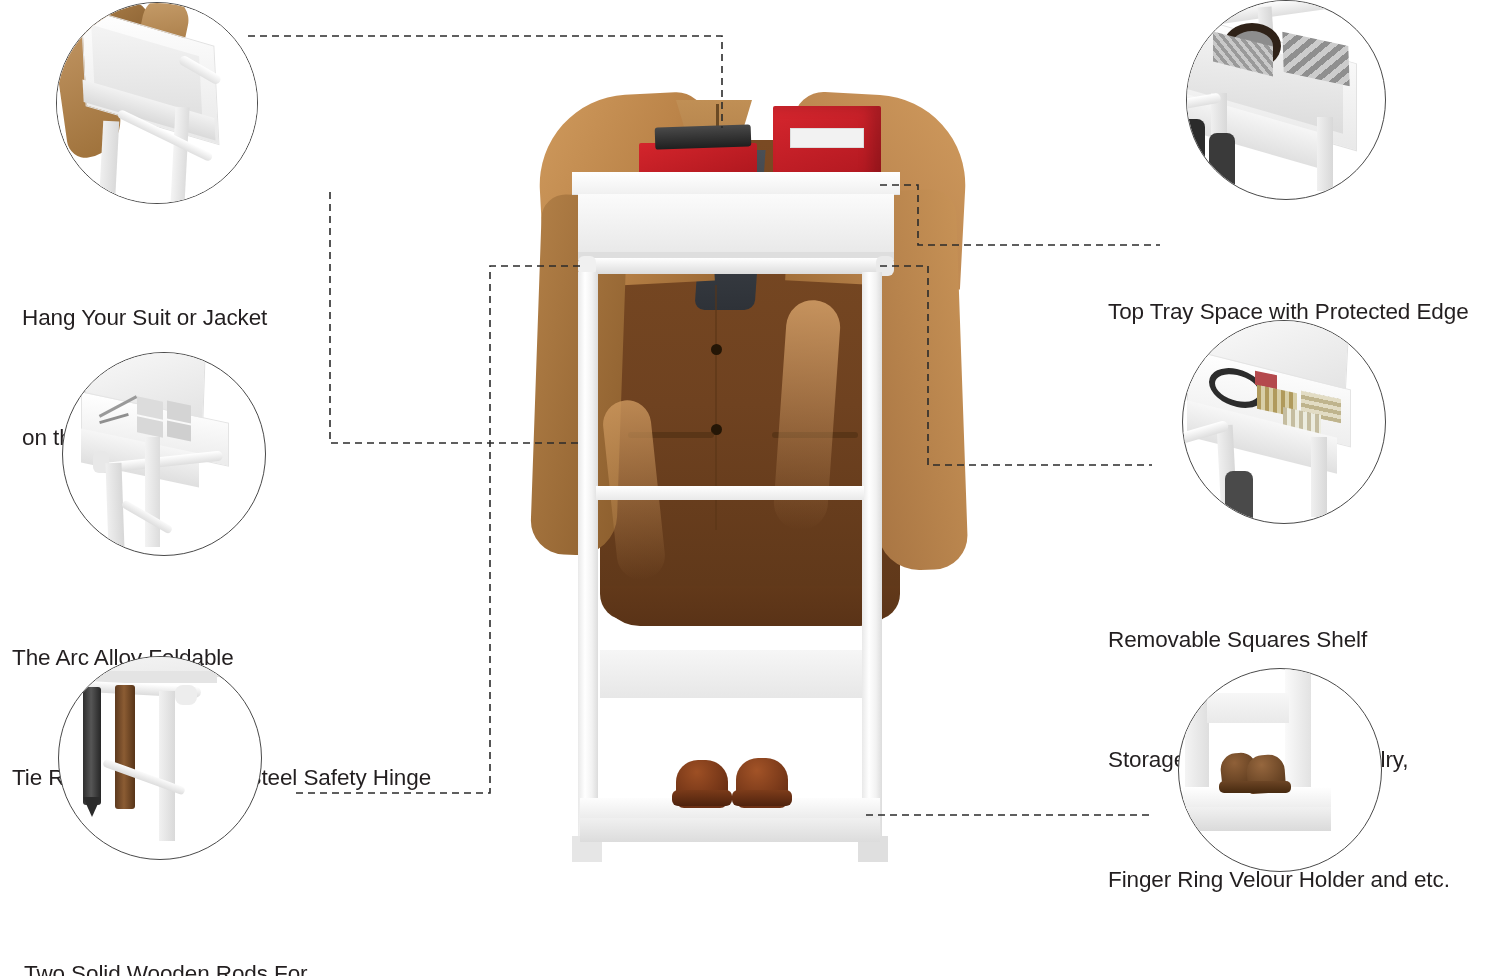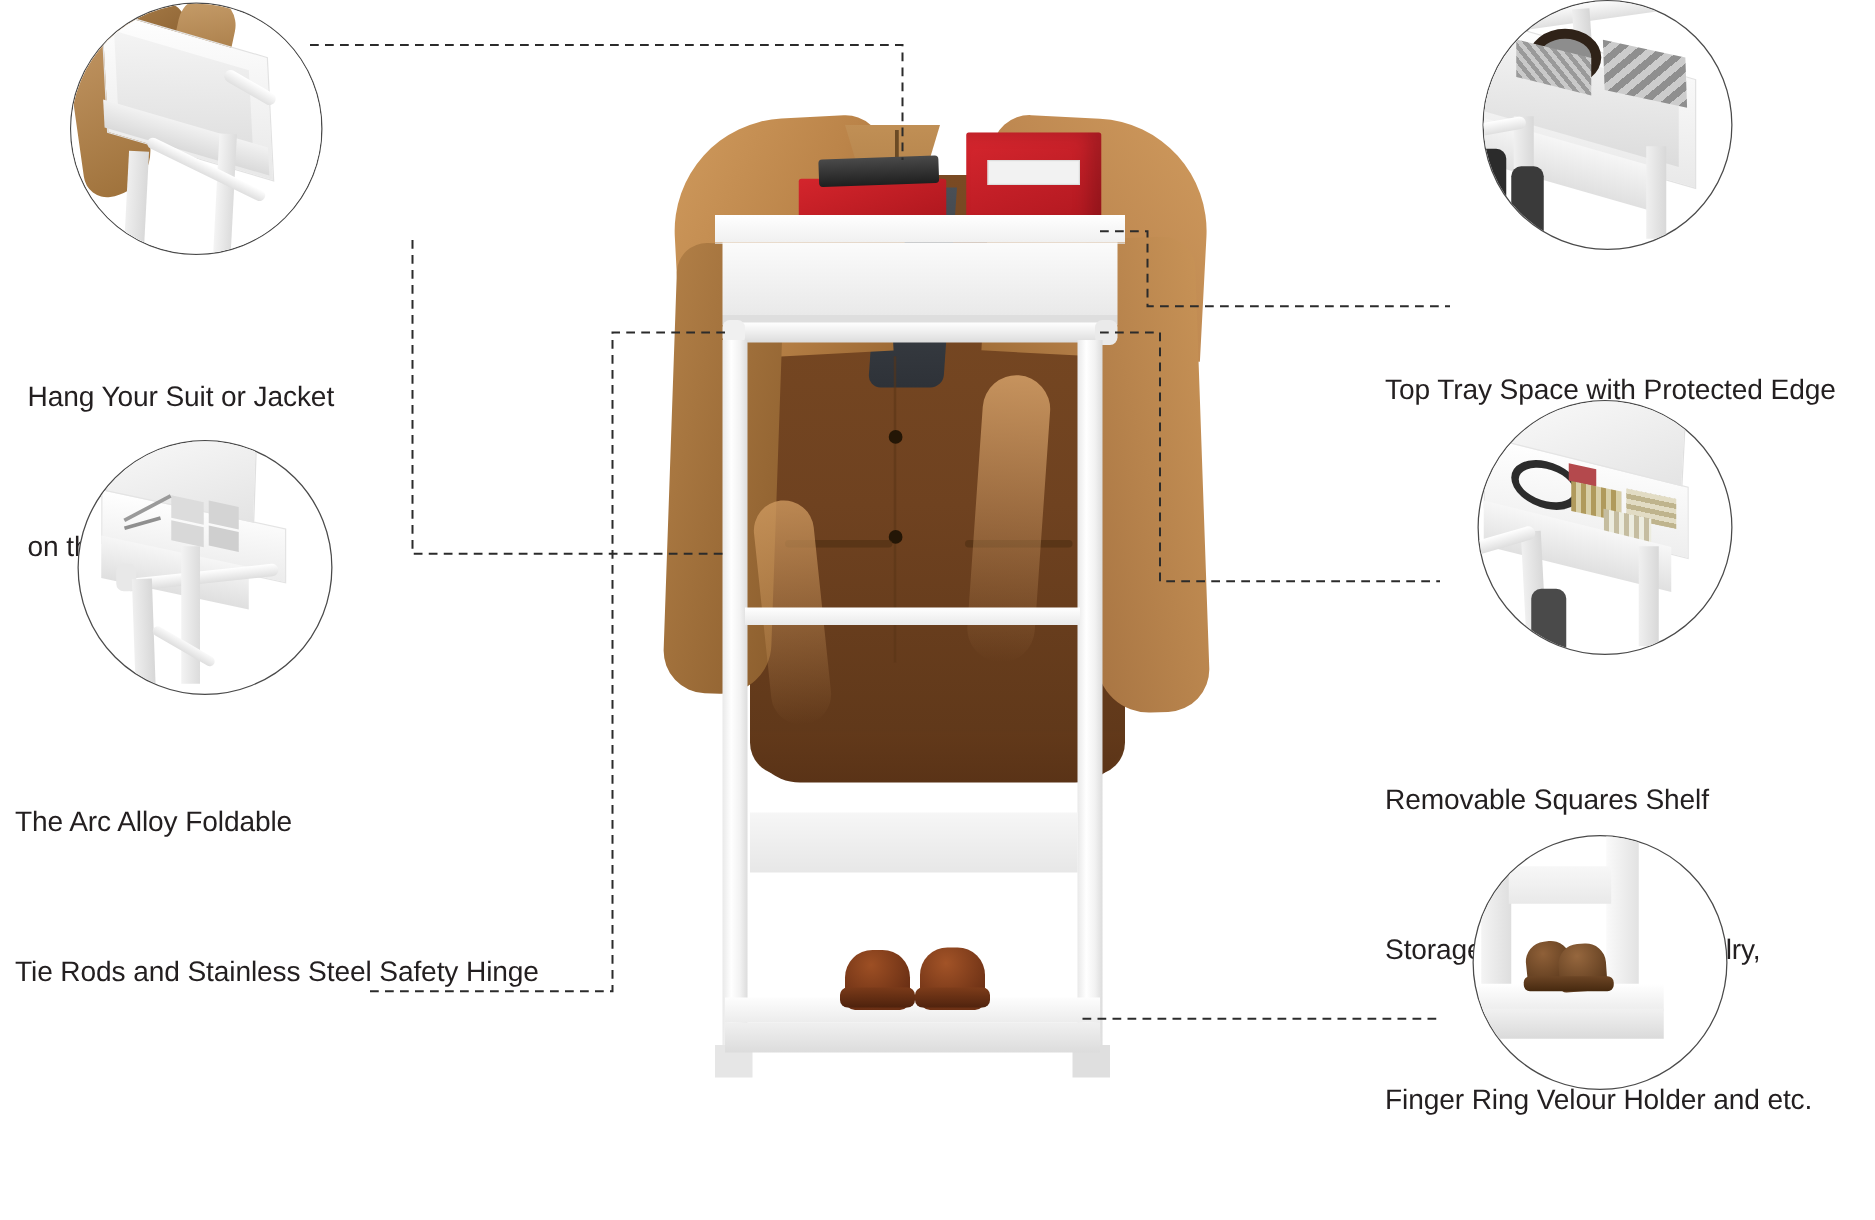--- a/index.html
+++ b/index.html
@@ -236,20 +236,53 @@
         <div style="position:absolute;left:56px;top:160px;width:56px;height:8px;
                     background:linear-gradient(180deg,#fafafa,#dedede);transform:rotate(30deg);border-radius:4px;"></div>
       </div>
     </div>
     <div class="cap" style="left:-46px;top:228px;width:520px;">
       <div>The Arc Alloy Foldable</div>
       <div>Tie Rods and Stainless Steel Safety Hinge</div>
     </div>
   </div>
 
+  <div class="callout" style="left:56px;top:650px;width:340px;height:300px;">
+    <div class="bubble" style="width:204px;height:204px;left:2px;top:6px;">
+      <div class="inner">
+
+        <div style="position:absolute;left:10px;top:-44px;width:148px;height:62px;
+                    background:linear-gradient(175deg,#ffffff,#ebebeb);border:1px solid #e3e3e3;"></div>
+        <div style="position:absolute;left:10px;top:14px;width:148px;height:12px;background:#e4e4e4;"></div>
+
+        <div style="position:absolute;left:-8px;top:26px;width:150px;height:11px;
+                    background:linear-gradient(180deg,#ffffff,#dcdcdc);border-radius:6px;transform:rotate(3deg);"></div>
+        <div style="position:absolute;left:-10px;top:22px;width:18px;height:20px;background:#efefef;border-radius:8px;"></div>
+        <div style="position:absolute;left:116px;top:28px;width:22px;height:20px;background:#ededed;border-radius:8px;"></div>
+
+        <div style="position:absolute;left:24px;top:30px;width:18px;height:118px;
+                    background:linear-gradient(90deg,#2e2e2e,#565656 45%,#262626);border-radius:3px;"></div>
+        <div style="position:absolute;left:24px;top:140px;width:18px;height:20px;
+                    background:#2b2b2b;clip-path:polygon(0 0,100% 0,50% 100%);"></div>
+
+        <div style="position:absolute;left:56px;top:28px;width:20px;height:124px;
+                    background:linear-gradient(90deg,#5d3a1f,#8b5c33 45%,#573418);border-radius:3px;"></div>
+
+        <div style="position:absolute;left:100px;top:34px;width:16px;height:150px;
+                    background:linear-gradient(90deg,#f1f1f1,#d9d9d9);"></div>
+
+        <div style="position:absolute;left:42px;top:116px;width:86px;height:8px;
+                    background:linear-gradient(180deg,#fbfbfb,#dddddd);transform:rotate(20deg);border-radius:4px;"></div>
+      </div>
+    </div>
+    <div class="cap" style="left:-32px;top:224px;width:480px;">
+      <div>Two Solid Wooden Rods For</div>
+      
+    </div>
+  </div>
 
   <div class="callout" style="left:1170px;top:-10px;width:320px;height:290px;">
     <div class="bubble" style="width:200px;height:200px;left:16px;top:10px;">
       <div class="inner">
 
         <div style="position:absolute;left:26px;top:-4px;width:170px;height:16px;
                     background:linear-gradient(180deg,#ffffff,#dfdfdf);border-radius:8px;transform:rotate(-8deg);"></div>
         <div style="position:absolute;left:72px;top:6px;width:14px;height:42px;
                     background:linear-gradient(90deg,#eeeeee,#d6d6d6);transform:rotate(-4deg);"></div>
 

